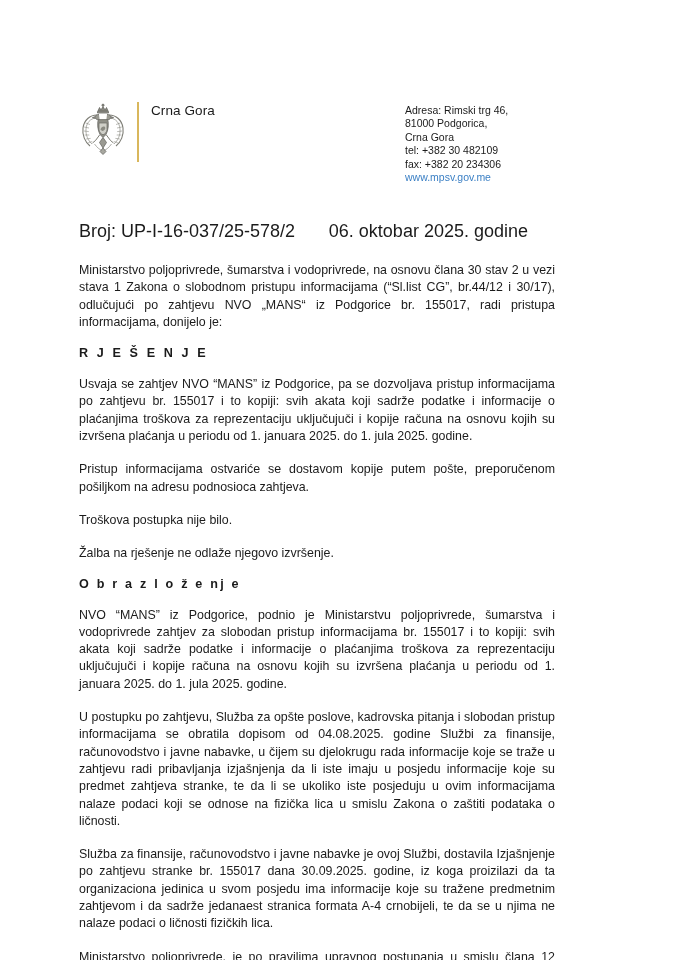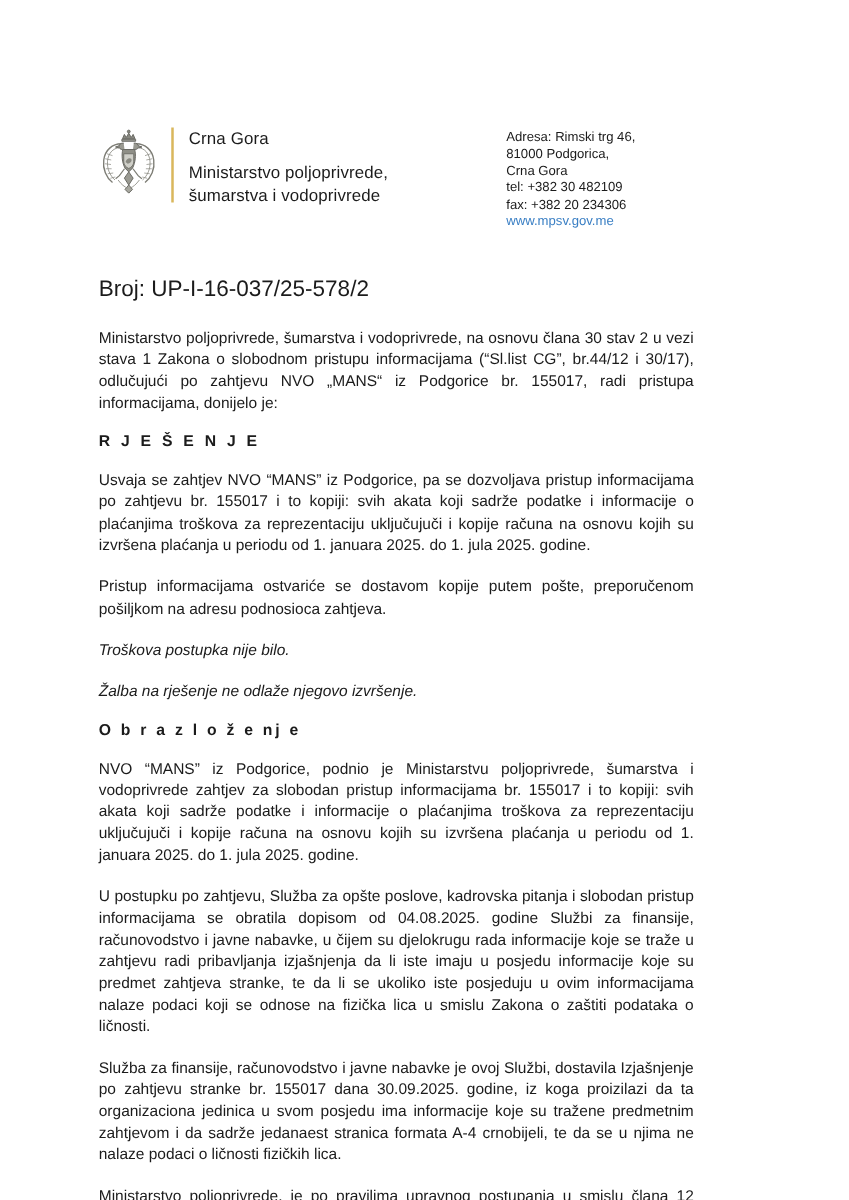--- a/index.html
+++ b/index.html
@@ -96,21 +96,21 @@
   
   .body-wrap { margin-top: 23px; }
 
   p.para {
     margin: 16px 0 11px 0;
     font-size: 12.4px;
     line-height: 17.3px;
     text-align: justify;
     text-justify: inter-word;
   }
-  p.tight { margin-bottom: 11px; font-style: italic; }
+  p.tight { margin-bottom: 11px; }
 
   .heading {
     font-weight: bold;
     font-size: 12.6px;
     letter-spacing: 2.6px;
     margin: 15px 0 11px 0;
   }
   .heading.obraz {
     letter-spacing: 2.2px;
     margin: 14px 0 3px 0;
@@ -176,39 +176,36 @@
             <path d="M15.5 42 C18 45.5 20.5 47.5 23 48.5" stroke="#8d8d85" stroke-width="0.7"></path>
             <path d="M32.5 42 C30 45.5 27.5 47.5 25 48.5" stroke="#8d8d85" stroke-width="0.7"></path>
           </g>
         </svg>
       </div>
 
       <div class="brand-divider"></div>
 
       <div class="brand-text">
         <div class="org-country">Crna Gora</div>
-        <div class="org-name">
-          <div>Ministarstvo poljoprivrede,</div>
-          <div>šumarstva i vodoprivrede</div>
-        </div>
       </div>
     </div>
 
     <div class="contact">
       <div class="line">Adresa: Rimski trg 46,</div>
       <div class="line">81000 Podgorica,</div>
       <div class="line">Crna Gora</div>
       <div class="line">tel: +382 30 482109</div>
       <div class="line">fax: +382 20 234306</div>
       <div class="url">www.mpsv.gov.me</div>
     </div>
   </div>
 
   <div class="refrow">
     <div>Broj: UP-I-16-037/25-578/2</div>
+    <div class="date">06. oktobar 2025. godine</div>
   </div>
 
   <div class="body-wrap">
 
     <p class="para">Ministarstvo poljoprivrede, šumarstva i vodoprivrede, na osnovu člana 30 stav 2 u vezi stava 1 Zakona o slobodnom pristupu informacijama (“Sl.list CG”, br.44/12 i 30/17), odlučujući   po zahtjevu NVO „MANS“ iz Podgorice br. 155017, radi pristupa informacijama, donijelo je:</p>
 
     <div class="heading">R J E Š E N J E</div>
 
     <p class="para">
       <b>Usvaja se zahtjev</b><span> NVO “MANS” iz Podgorice, pa se dozvoljava pristup informacijama po zahtjevu br. 155017 i to kopiji: </span><b>svih akata koji sadrže podatke i informacije o plaćanjima troškova za reprezentaciju uključujuči i kopije računa na osnovu kojih su izvršena plaćanja u periodu od 1. januara 2025. do 1. jula 2025. godine.</b>

